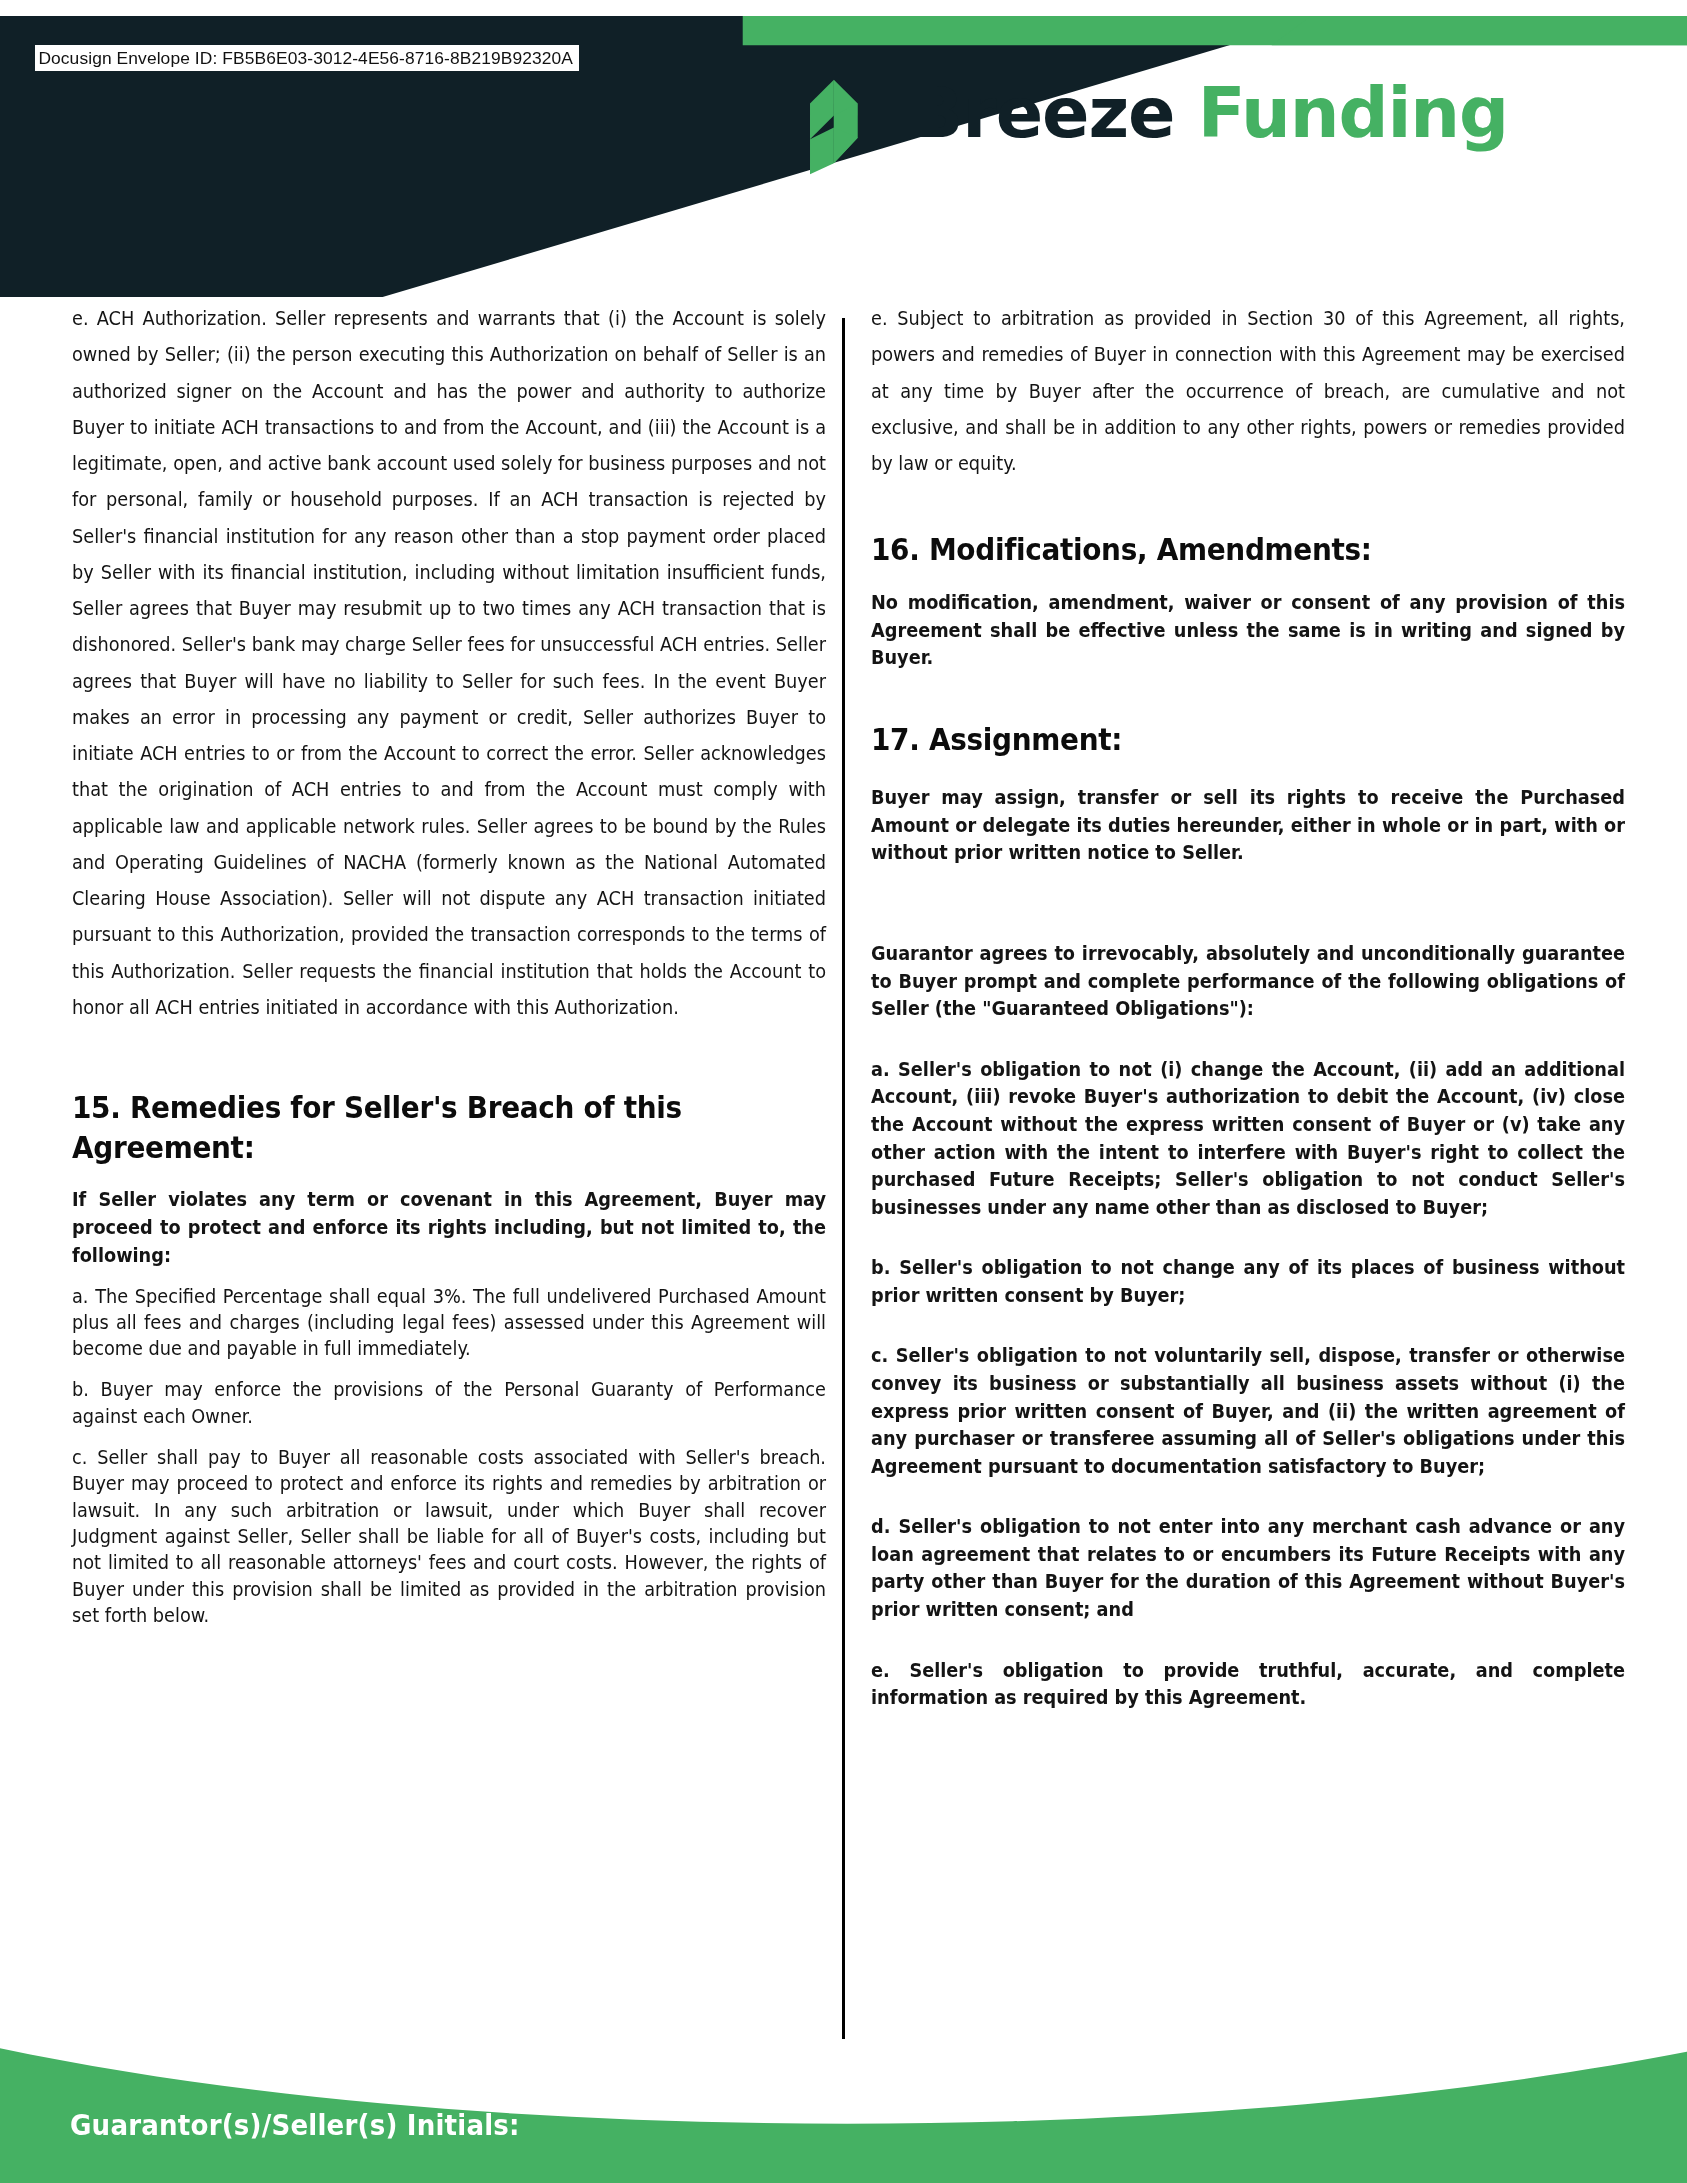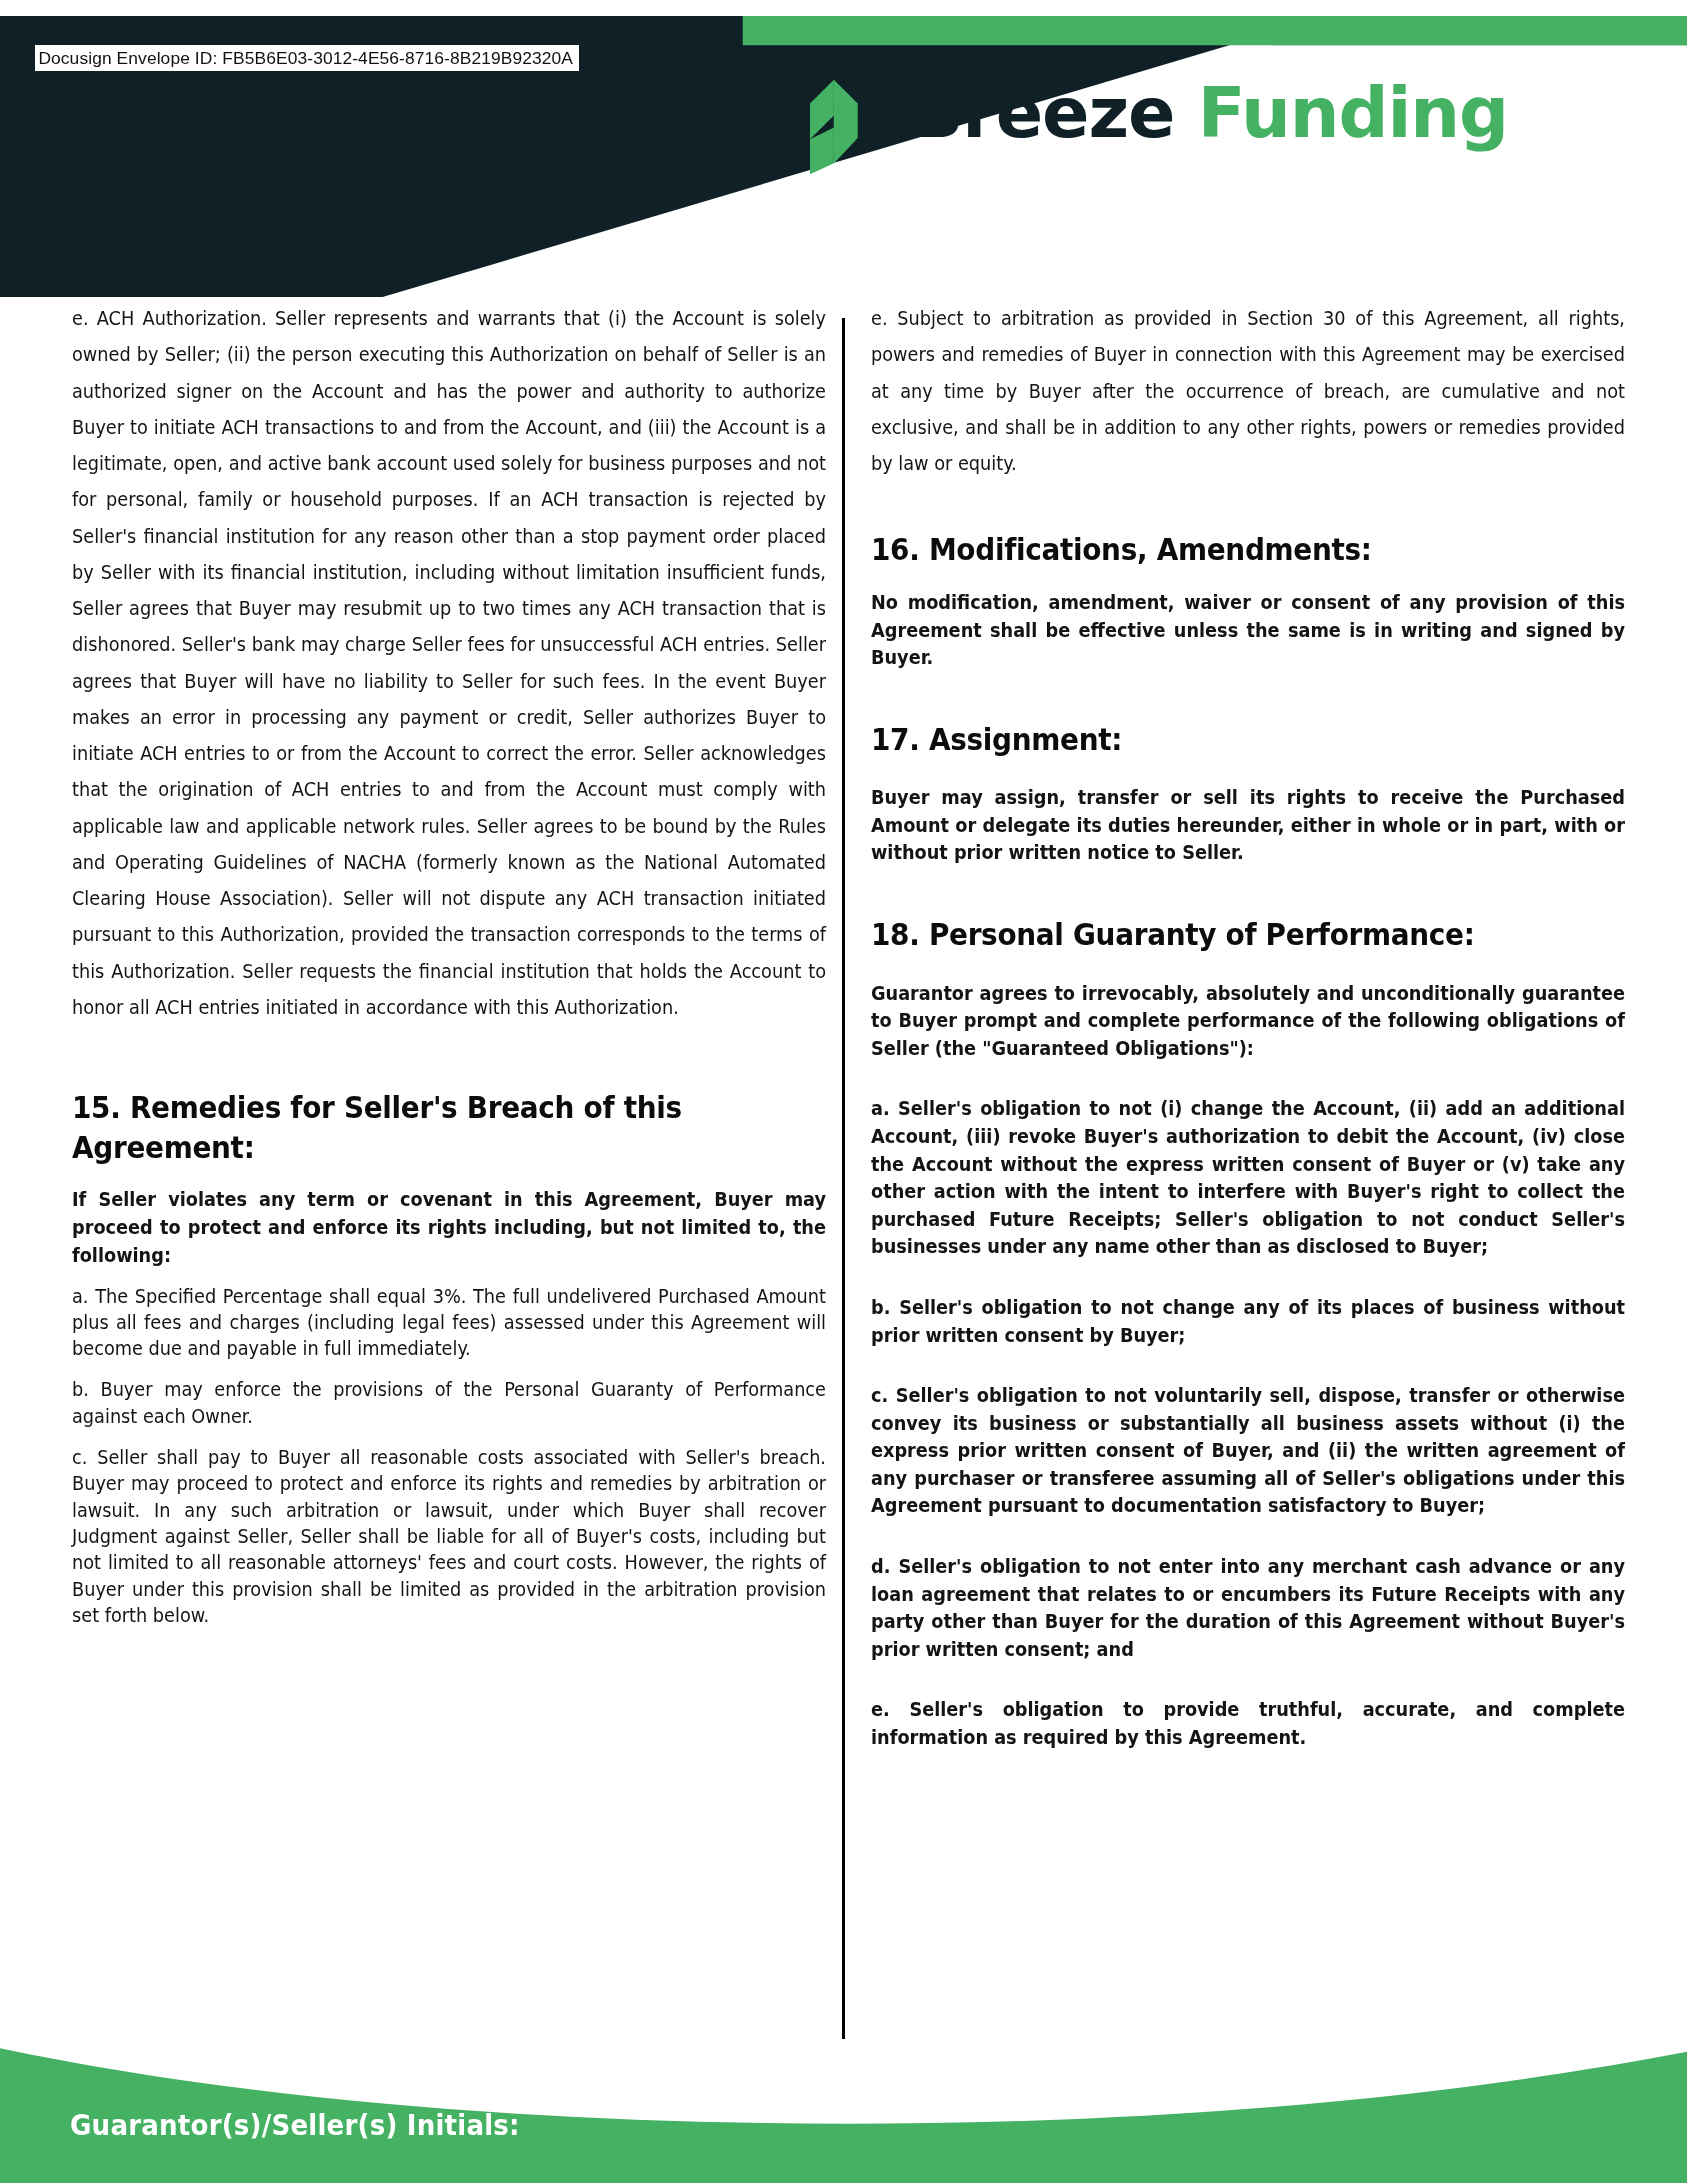--- a/index.html
+++ b/index.html
@@ -232,21 +232,20 @@
     <div class="sp-86"></div>
 
     <h2 class="section">17. Assignment:</h2>
 
     <div class="sp-44"></div>
 
     <p class="body tight2">Buyer may assign, transfer or sell its rights to receive the Purchased Amount or delegate its duties hereunder, either in whole or in part, with or without prior written notice to Seller.</p>
 
     <div class="sp-86"></div>
 
-    <h2 class="section">18. Personal Guaranty of Performance:</h2>
 
     <div class="sp-44"></div>
 
     <p class="body tight2">Guarantor agrees to irrevocably, absolutely and unconditionally guarantee to Buyer prompt and complete performance of the following obligations of Seller (the "Guaranteed Obligations"):</p>
 
     <div class="sp-58"></div>
 
     <p class="body tight2">a. Seller's obligation to not (i) change the Account, (ii) add an additional Account, (iii) revoke Buyer's authorization to debit the Account, (iv) close the Account without the express written consent of Buyer or (v) take any other action with the intent to interfere with Buyer's right to collect the purchased Future Receipts; Seller's obligation to not conduct Seller's businesses under any name other than as disclosed to Buyer;</p>
 
     <div class="sp-58"></div>

